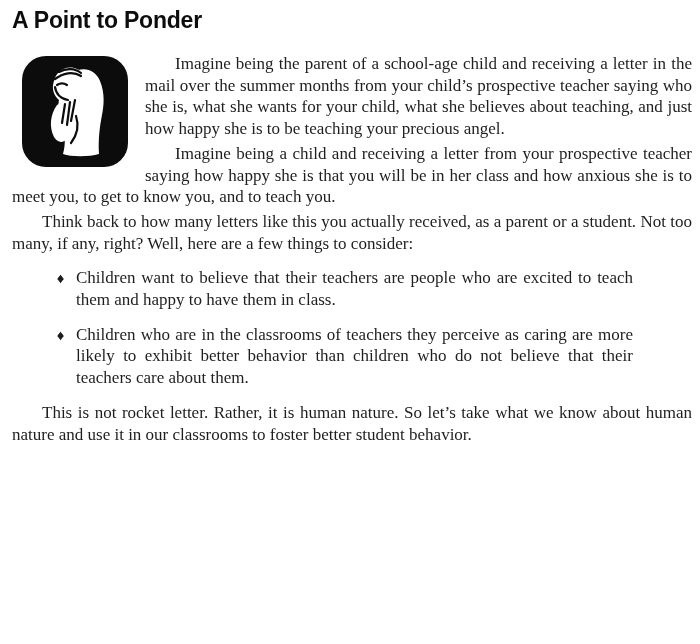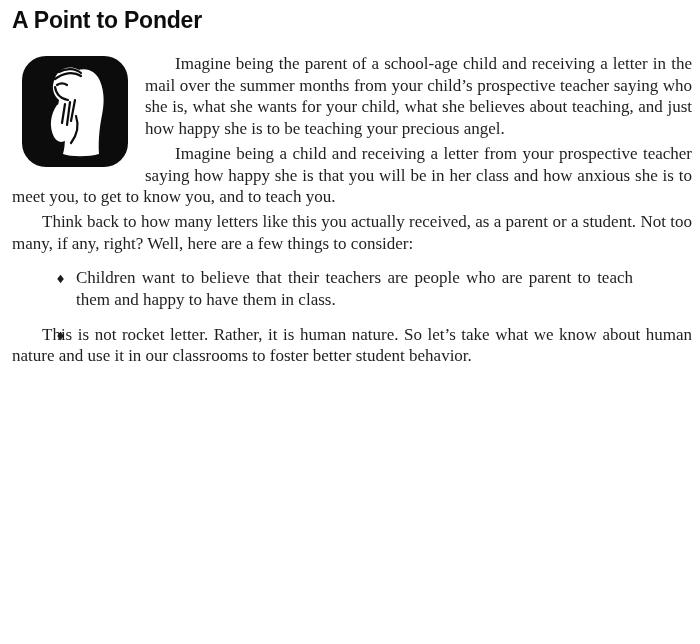--- a/index.html
+++ b/index.html
@@ -91,26 +91,27 @@
     <p class="para">Imagine being the parent of a school-age child and receiving a letter in the mail over the summer months from your child’s prospective teacher saying who she is, what she wants for your child, what she believes about teaching, and just how happy she is to be teaching your precious angel.</p>
     <p class="para">Imagine being a child and receiving a letter from your prospective teacher saying how happy she is that you will be in her class and how anxious she is to meet you, to get to know you, and to teach you.</p>
     <p class="para">Think back to how many letters like this you actually received, as a parent or a student. Not too many, if any, right? Well, here are a few things to consider:</p>
 
     <ul class="bullets">
       <li>
         <span class="bullet-marker">♦</span>
       </li>
       <li>
         <span class="bullet-marker">♦</span>
-        <span>Children want to believe that their teachers are people who are parent to teach them and happy to have them in class.</span>
+        <span>Children want to believe that their teachers are people who are excited to teach them and happy to have them in class.</span>
       </li>
       <li>
         <span class="bullet-marker">♦</span>
       </li>
       <li>
         <span class="bullet-marker">♦</span>
+        <span>Children who are in the classrooms of teachers they perceive as caring are more likely to exhibit better behavior than children who do not believe that their teachers care about them.</span>
       </li>
     </ul>
 
     <p class="closing">This is not rocket letter. Rather, it is human nature. So let’s take what we know about human nature and use it in our classrooms to foster better student behavior.</p>
 
   </div>
 </div>
 
 </body></html>

